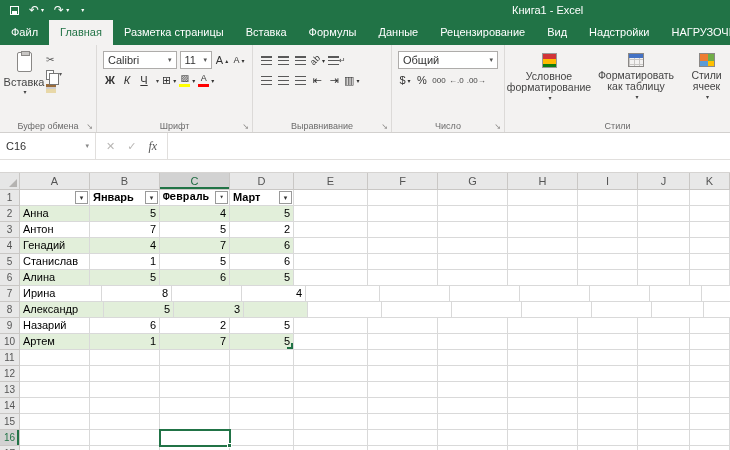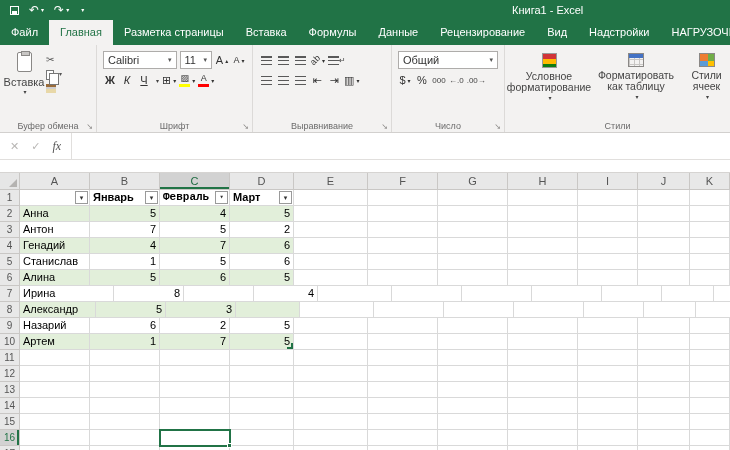--- a/index.html
+++ b/index.html
@@ -277,20 +277,24 @@
         <span>Стили ячеек</span>
         <span class="mini">▾</span>
       </div>
     </div>
     <div class="glabel">Стили</div>
   </div>
 
 </div>
 
 <div class="formulabar">
+  <div class="namebox">
+    <span>C16</span>
+    <span class="nb-arrow">▾</span>
+  </div>
   <div class="fxbtns">
     <span class="dis">✕</span>
     <span class="dis">✓</span>
     <span class="fx">fx</span>
   </div>
   <div class="finput"></div>
 </div>
 <div class="prefbar"></div>
 
 <div id="grid">
@@ -389,35 +393,35 @@
       <div class="cell" style="width: 74px;"></div>
       <div class="cell" style="width: 70px;"></div>
       <div class="cell" style="width: 70px;"></div>
       <div class="cell" style="width: 70px;"></div>
       <div class="cell" style="width: 60px;"></div>
       <div class="cell" style="width: 52px;"></div>
       <div class="cell" style="width: 40px;"></div>
     </div>
     <div class="grow">
       <div class="rowhdr">7</div>
-      <div class="cell" style="width: 94px;"><span>Ирина</span></div>
+      <div class="cell" style="width: 82px;"><span>Ирина</span></div>
       <div class="cell num" style="width: 70px;"><span>8</span></div>
       <div class="cell num" style="width: 70px;"><span></span></div>
       <div class="cell num" style="width: 64px;"><span>4</span></div>
       <div class="cell" style="width: 74px;"></div>
       <div class="cell" style="width: 70px;"></div>
       <div class="cell" style="width: 70px;"></div>
       <div class="cell" style="width: 70px;"></div>
       <div class="cell" style="width: 60px;"></div>
       <div class="cell" style="width: 52px;"></div>
       <div class="cell" style="width: 40px;"></div>
     </div>
     <div class="grow">
       <div class="rowhdr">8</div>
-      <div class="cell band" style="width: 76px;"><span>Александр</span></div>
+      <div class="cell band" style="width: 84px;"><span>Александр</span></div>
       <div class="cell num band" style="width: 70px;"><span>5</span></div>
       <div class="cell num band" style="width: 70px;"><span>3</span></div>
       <div class="cell num band" style="width: 64px;"><span></span></div>
       <div class="cell" style="width: 74px;"></div>
       <div class="cell" style="width: 70px;"></div>
       <div class="cell" style="width: 70px;"></div>
       <div class="cell" style="width: 70px;"></div>
       <div class="cell" style="width: 60px;"></div>
       <div class="cell" style="width: 52px;"></div>
       <div class="cell" style="width: 40px;"></div>

